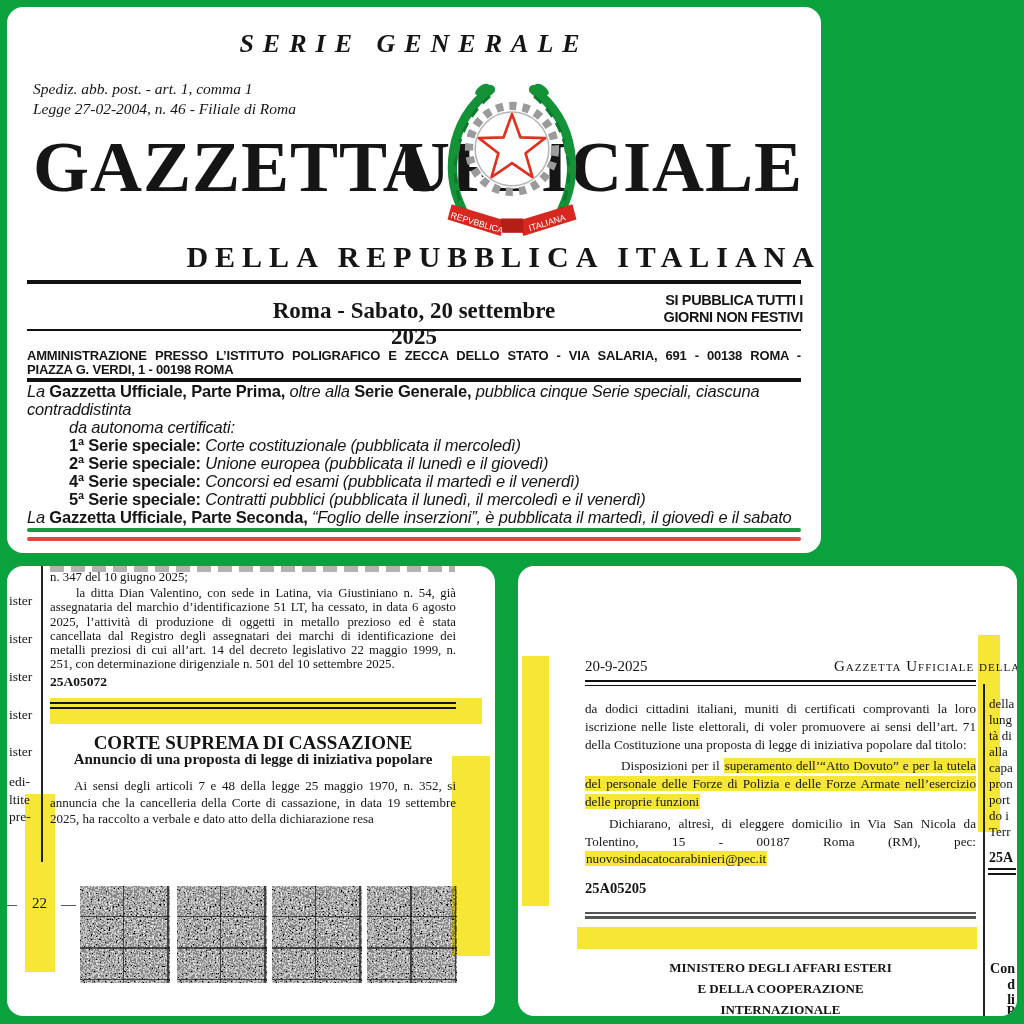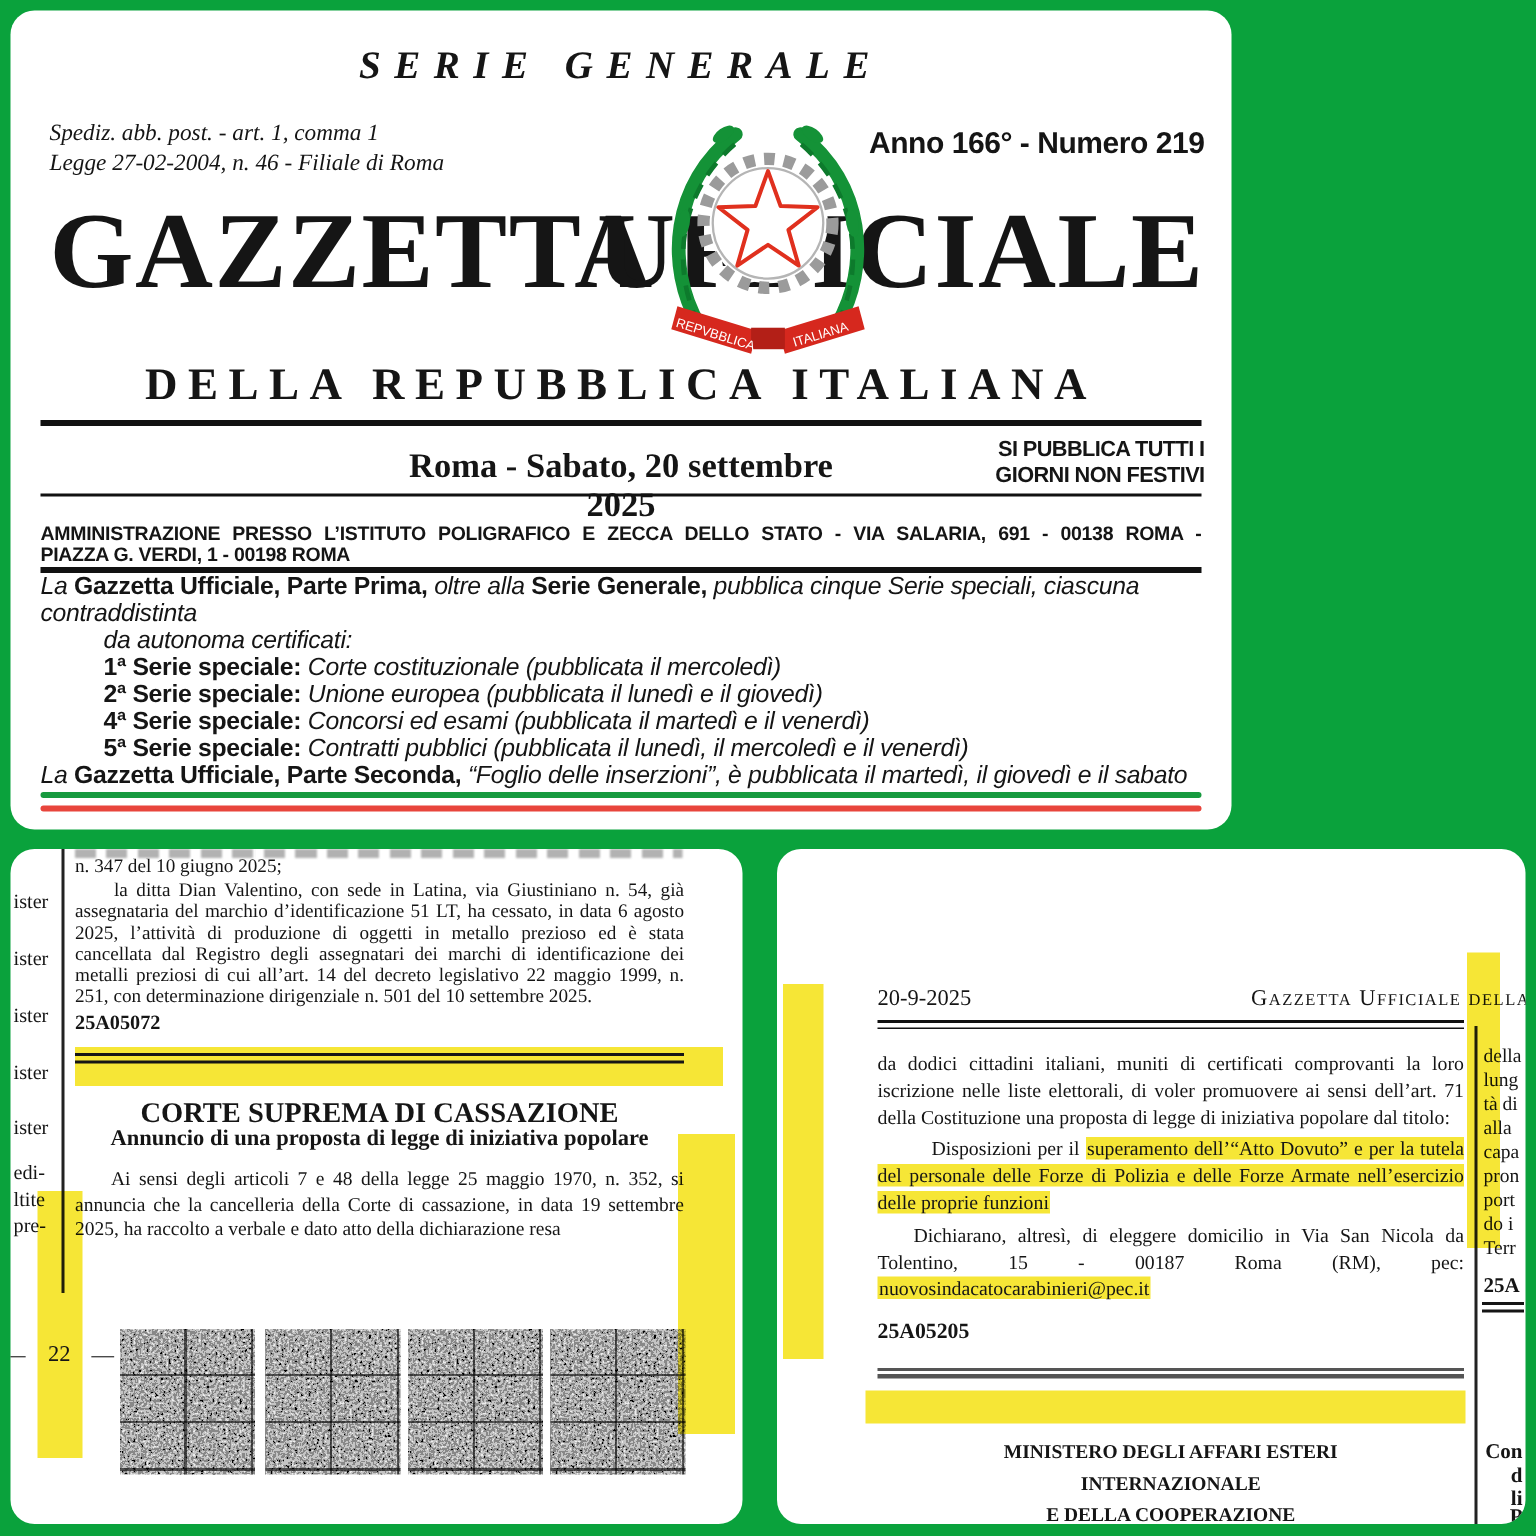--- a/index.html
+++ b/index.html
@@ -13,21 +13,21 @@
 
   
   #top-card{left:7px;top:7px;width:814px;height:546px;}
   .serie-title{top:22px;left:0;right:0;text-align:center;font-style:italic;font-weight:700;
                font-size:26px;letter-spacing:9px;}
   .spediz{left:26px;top:72px;font-style:italic;font-size:15.5px;line-height:20px;}
   .issue{right:18px;top:78px;font-weight:700;font-size:20px;font-family:"Liberation Sans",sans-serif;letter-spacing:-0.3px;}
   .mast-word{top:124px;font-size:72px;font-weight:700;letter-spacing:1px;line-height:1;}
   #word1{left:26px;}
   #word2{right:18px;}
-  .subtitle{top:233px;left:0;right:0;text-align:center;font-size:30px;font-weight:600;letter-spacing:7px;}
+  .subtitle{top:233px;left:0;right:0;text-align:right;font-size:30px;font-weight:600;letter-spacing:7px;}
   .hrule{left:20px;right:20px;background:#111;}
   .parte{left:28px;top:286px;font-style:italic;font-size:29px;letter-spacing:5px;}
   .dateline{left:250px;right:250px;top:291px;text-align:center;font-weight:700;font-size:23px;}
   .pubnotice{right:18px;top:285px;text-align:right;font-weight:700;font-size:14.5px;line-height:16.5px;
              font-family:"Liberation Sans",sans-serif;letter-spacing:-0.4px;}
   .addr{left:20px;right:20px;font-family:"Liberation Sans",sans-serif;font-weight:700;font-size:13px;
         letter-spacing:-0.2px;white-space:nowrap;}
   .addr.j{text-align:justify;text-align-last:justify;white-space:normal;height:14px;overflow:hidden;}
   .note{left:20px;right:20px;top:375px;font-family:"Liberation Sans",sans-serif;font-size:16.5px;
         letter-spacing:-0.2px;line-height:18px;}
@@ -98,21 +98,20 @@
 </svg>
 
 <section class="card" id="top-card">
   <div class="abs serie-title">SERIE GENERALE</div>
 
   <div class="abs spediz">
     <div>Spediz. abb. post. - art. 1, comma 1</div>
     <div>Legge 27-02-2004, n. 46 - Filiale di Roma</div>
   </div>
 
-  <div class="abs issue">Anno 166° - Numero 219</div>
 
   <div class="abs mast-word" id="word1">GAZZETTA</div>
   <div class="abs mast-word" id="word2">UFFICIALE</div>
 
   <svg class="abs" style="left:428px;top:60px" width="154" height="174" viewBox="0 0 150 170">
     <path d="M30,146 C8,108 12,54 54,22" fill="none" stroke="#149237" stroke-width="9" stroke-linecap="round"></path>
     <path d="M120,146 C142,108 138,54 96,22" fill="none" stroke="#149237" stroke-width="9" stroke-linecap="round"></path>
     <path d="M30,146 C12,110 16,60 54,28" fill="none" stroke="#0d7a2c" stroke-width="3" stroke-dasharray="10 7"></path>
     <path d="M120,146 C138,110 134,60 96,28" fill="none" stroke="#0d7a2c" stroke-width="3" stroke-dasharray="10 7"></path>
     <ellipse cx="46" cy="22" rx="8" ry="4" fill="#149237" transform="rotate(-35 46 22)"></ellipse>
@@ -226,22 +225,22 @@
       <span>Disposizioni per il </span><mark>superamento dell’“Atto Dovuto” e per la tutela del personale delle Forze di Polizia e delle Forze Armate nell’esercizio delle proprie funzioni</mark>
     </div>
     <div id="r-para2">
       <span>Dichiarano, altresì, di eleggere domicilio in Via San Nicola da Tolentino, 15 - 00187 Roma (RM), pec: </span><mark>nuovosindacatocarabinieri@pec.it</mark>
     </div>
     <div id="r-code" class="doccode">25A05205</div>
     <div class="grayrule" style="margin-top:14px"></div>
     <div class="grayrule" style="margin-top:2px"></div>
     <div id="r-band"></div>
     <div class="ministry" style="margin-top:8px">MINISTERO DEGLI AFFARI ESTERI</div>
+    <div class="ministry">E DELLA COOPERAZIONE</div>
     <div class="ministry">INTERNAZIONALE</div>
-    <div class="ministry">E DELLA COOPERAZIONE</div>
 
   </div>
 
   <div class="vrule" style="left:465px;top:118px;height:332px"></div>
   <span class="rcol-frag" style="top:130px">della</span>
   <span class="rcol-frag" style="top:146px">lung</span>
   <span class="rcol-frag" style="top:162px">tà di</span>
   <span class="rcol-frag" style="top:178px">alla</span>
   <span class="rcol-frag" style="top:194px">capa</span>
   <span class="rcol-frag" style="top:210px">pron</span>

